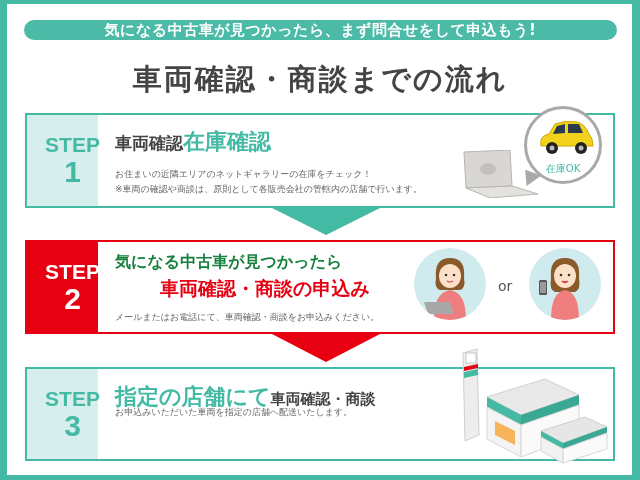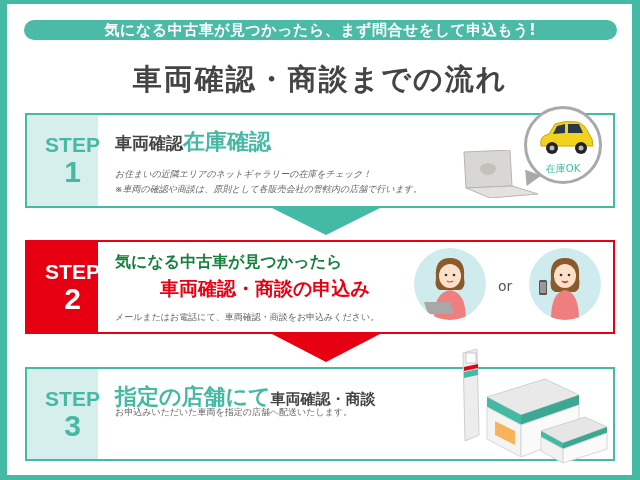--- a/index.html
+++ b/index.html
@@ -41,21 +41,21 @@
     }
     .step.s2 .step-label { background: #e60012; color: #ffffff; }
     .step-word { font-size: 21px; font-family: "Liberation Sans", sans-serif; font-weight: bold; }
     .step-num { font-size: 30px; font-family: "Liberation Sans", sans-serif; font-weight: bold; margin-top: 2px; }
 
     .step-body { position: absolute; left: 88px; top: 0; right: 0; height: 100%; }
 
     .s1-title { position: absolute; left: 0; top: 12px; font-size: 17px; font-weight: bold; color: #444; white-space: nowrap; }
     .s1-title .hl { color: #44b9a4; font-size: 22px; }
     .desc { font-size: 9px; color: #666; line-height: 15px; white-space: nowrap; position: absolute; left: 0; }
-    .s1 .desc { top: 52px; font-style: italic; }
+    .s1 .desc { top: 52px; }
 
     .s2-title1 { position: absolute; left: 0; top: 10px; font-size: 16px; font-weight: bold; color: #15803d; white-space: nowrap; }
     .s2-title2 { position: absolute; left: 0; top: 34px; font-size: 19px; font-weight: bold; color: #e60012; white-space: nowrap; margin-left: 45px; }
     .s2 .desc { top: 68px; }
 
     .s3-title { position: absolute; left: 0; top: 13px; font-size: 15px; font-weight: bold; color: #444; white-space: nowrap; }
     .s3-title .hl { color: #44b9a4; font-size: 22px; }
     .s3 .desc { top: 36px; }
 
     .arrow { position: absolute; width: 0; height: 0; border-left: 54px solid transparent; border-right: 54px solid transparent; }

